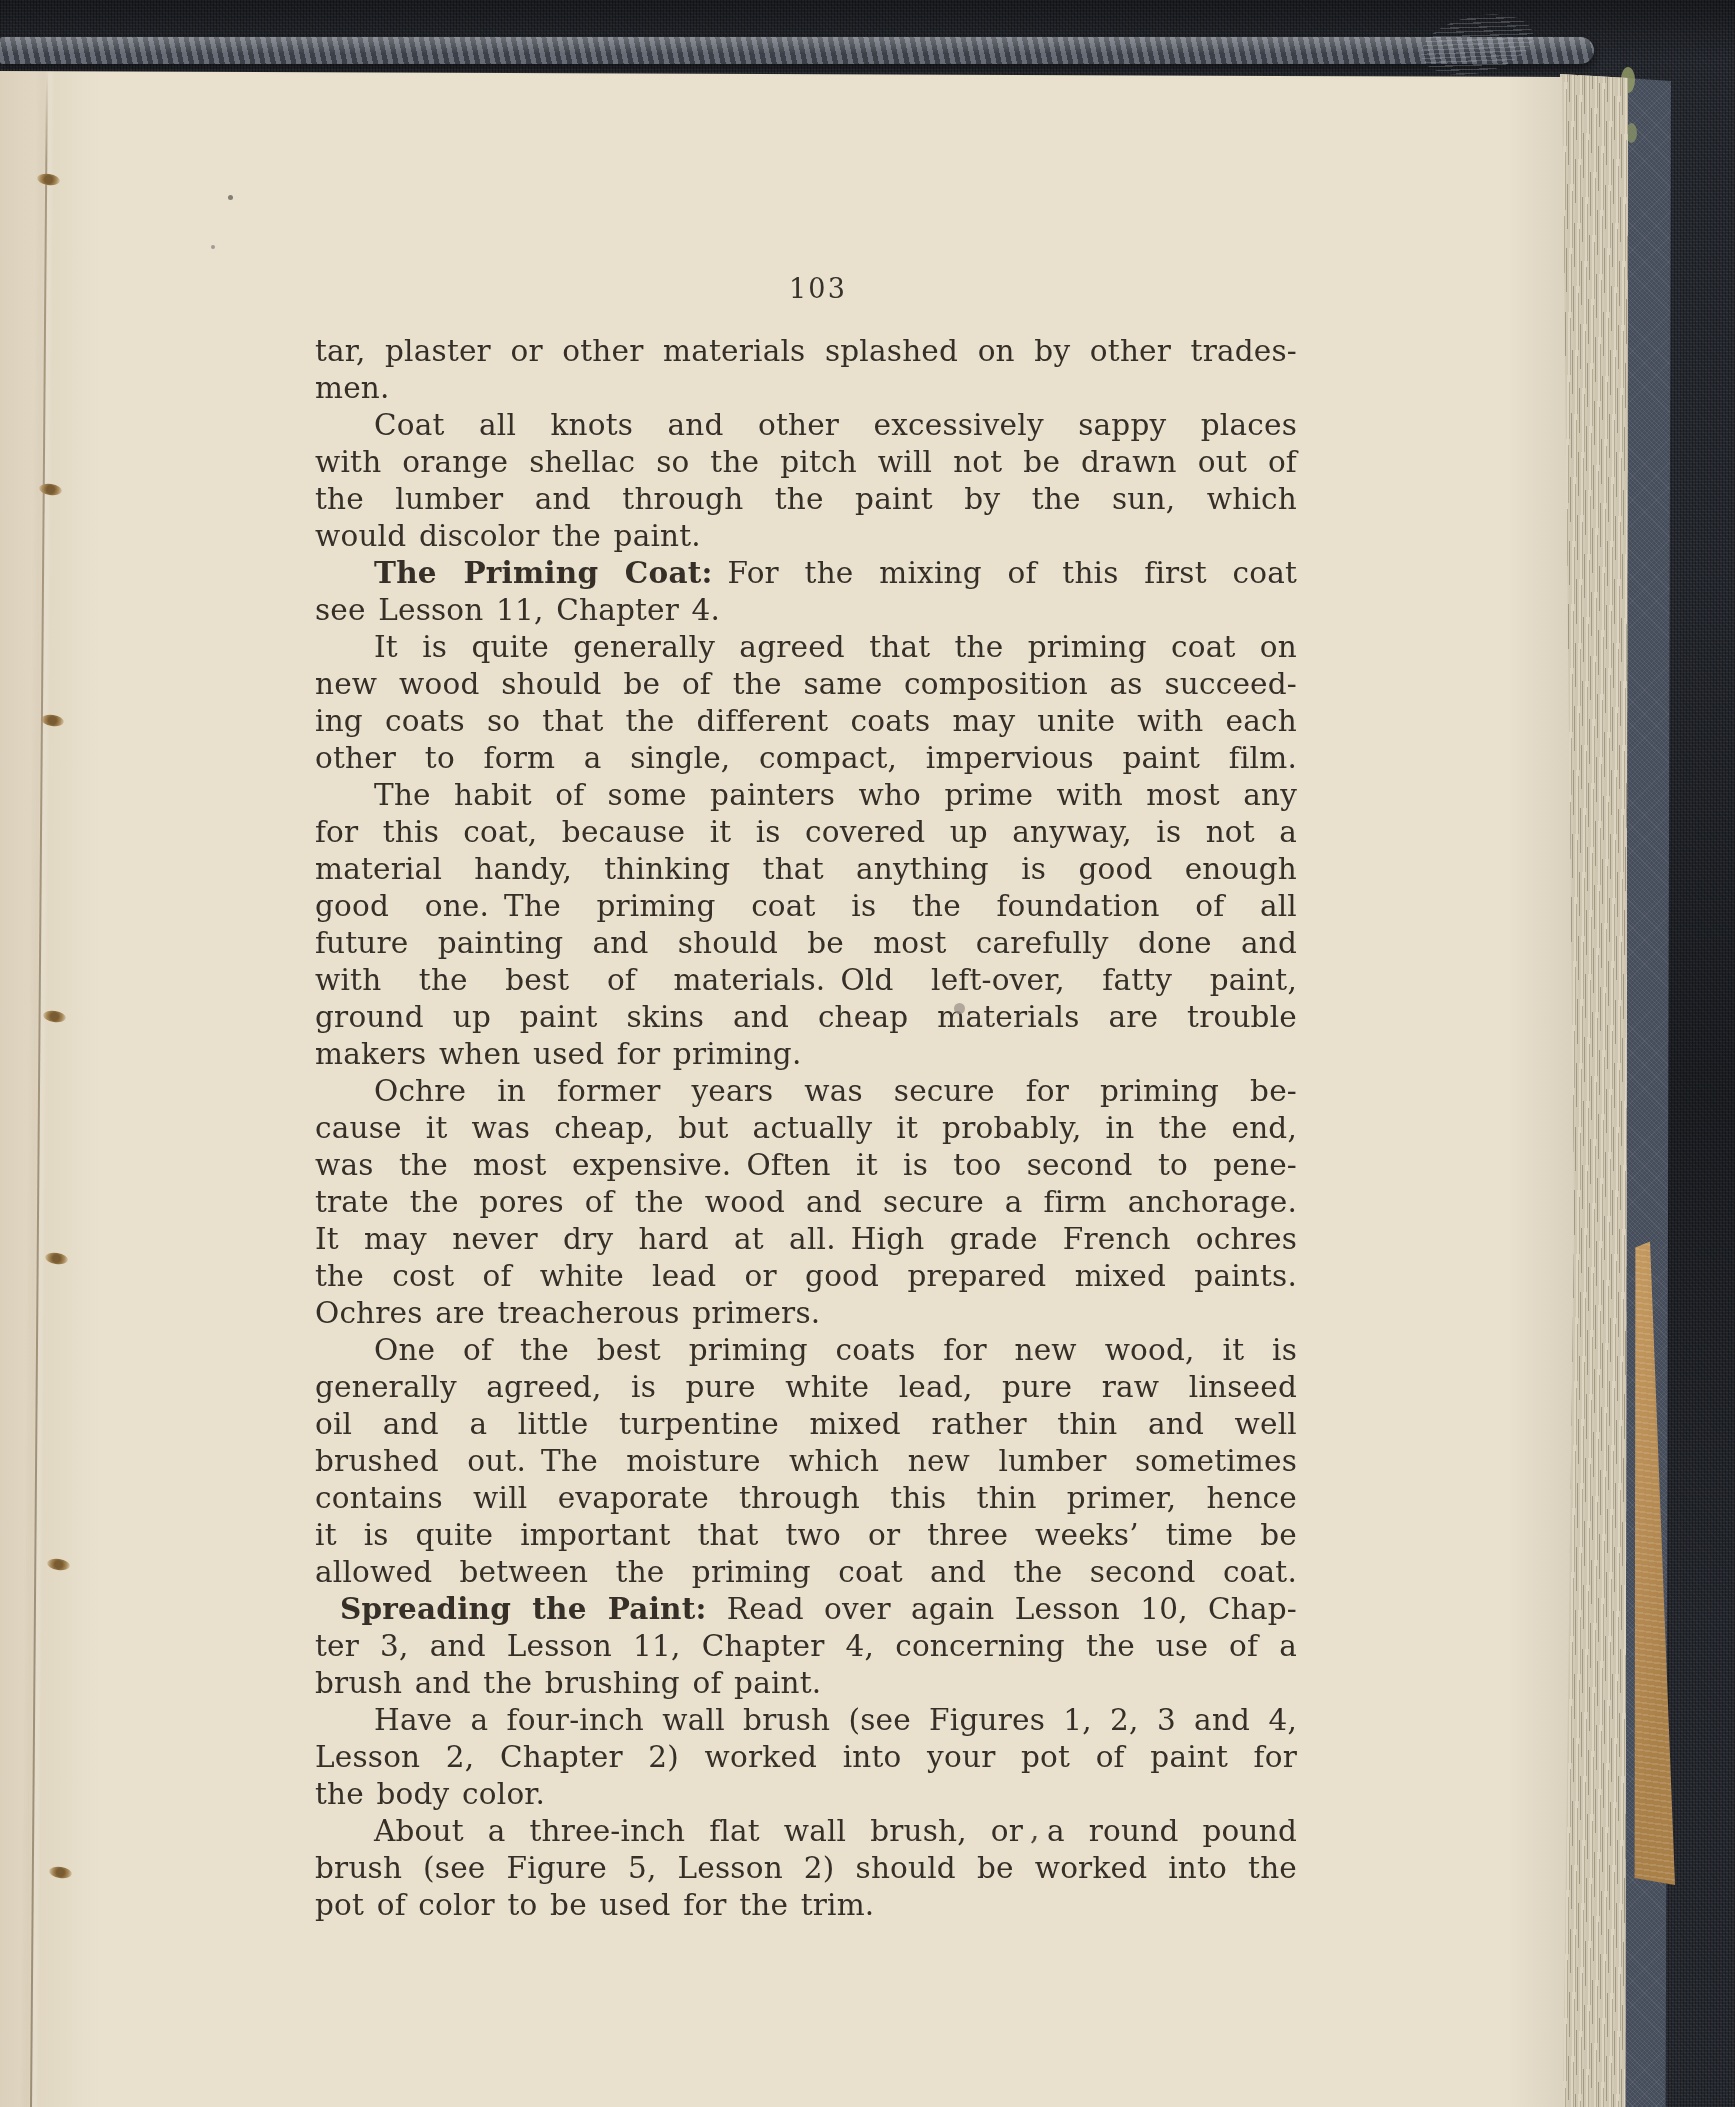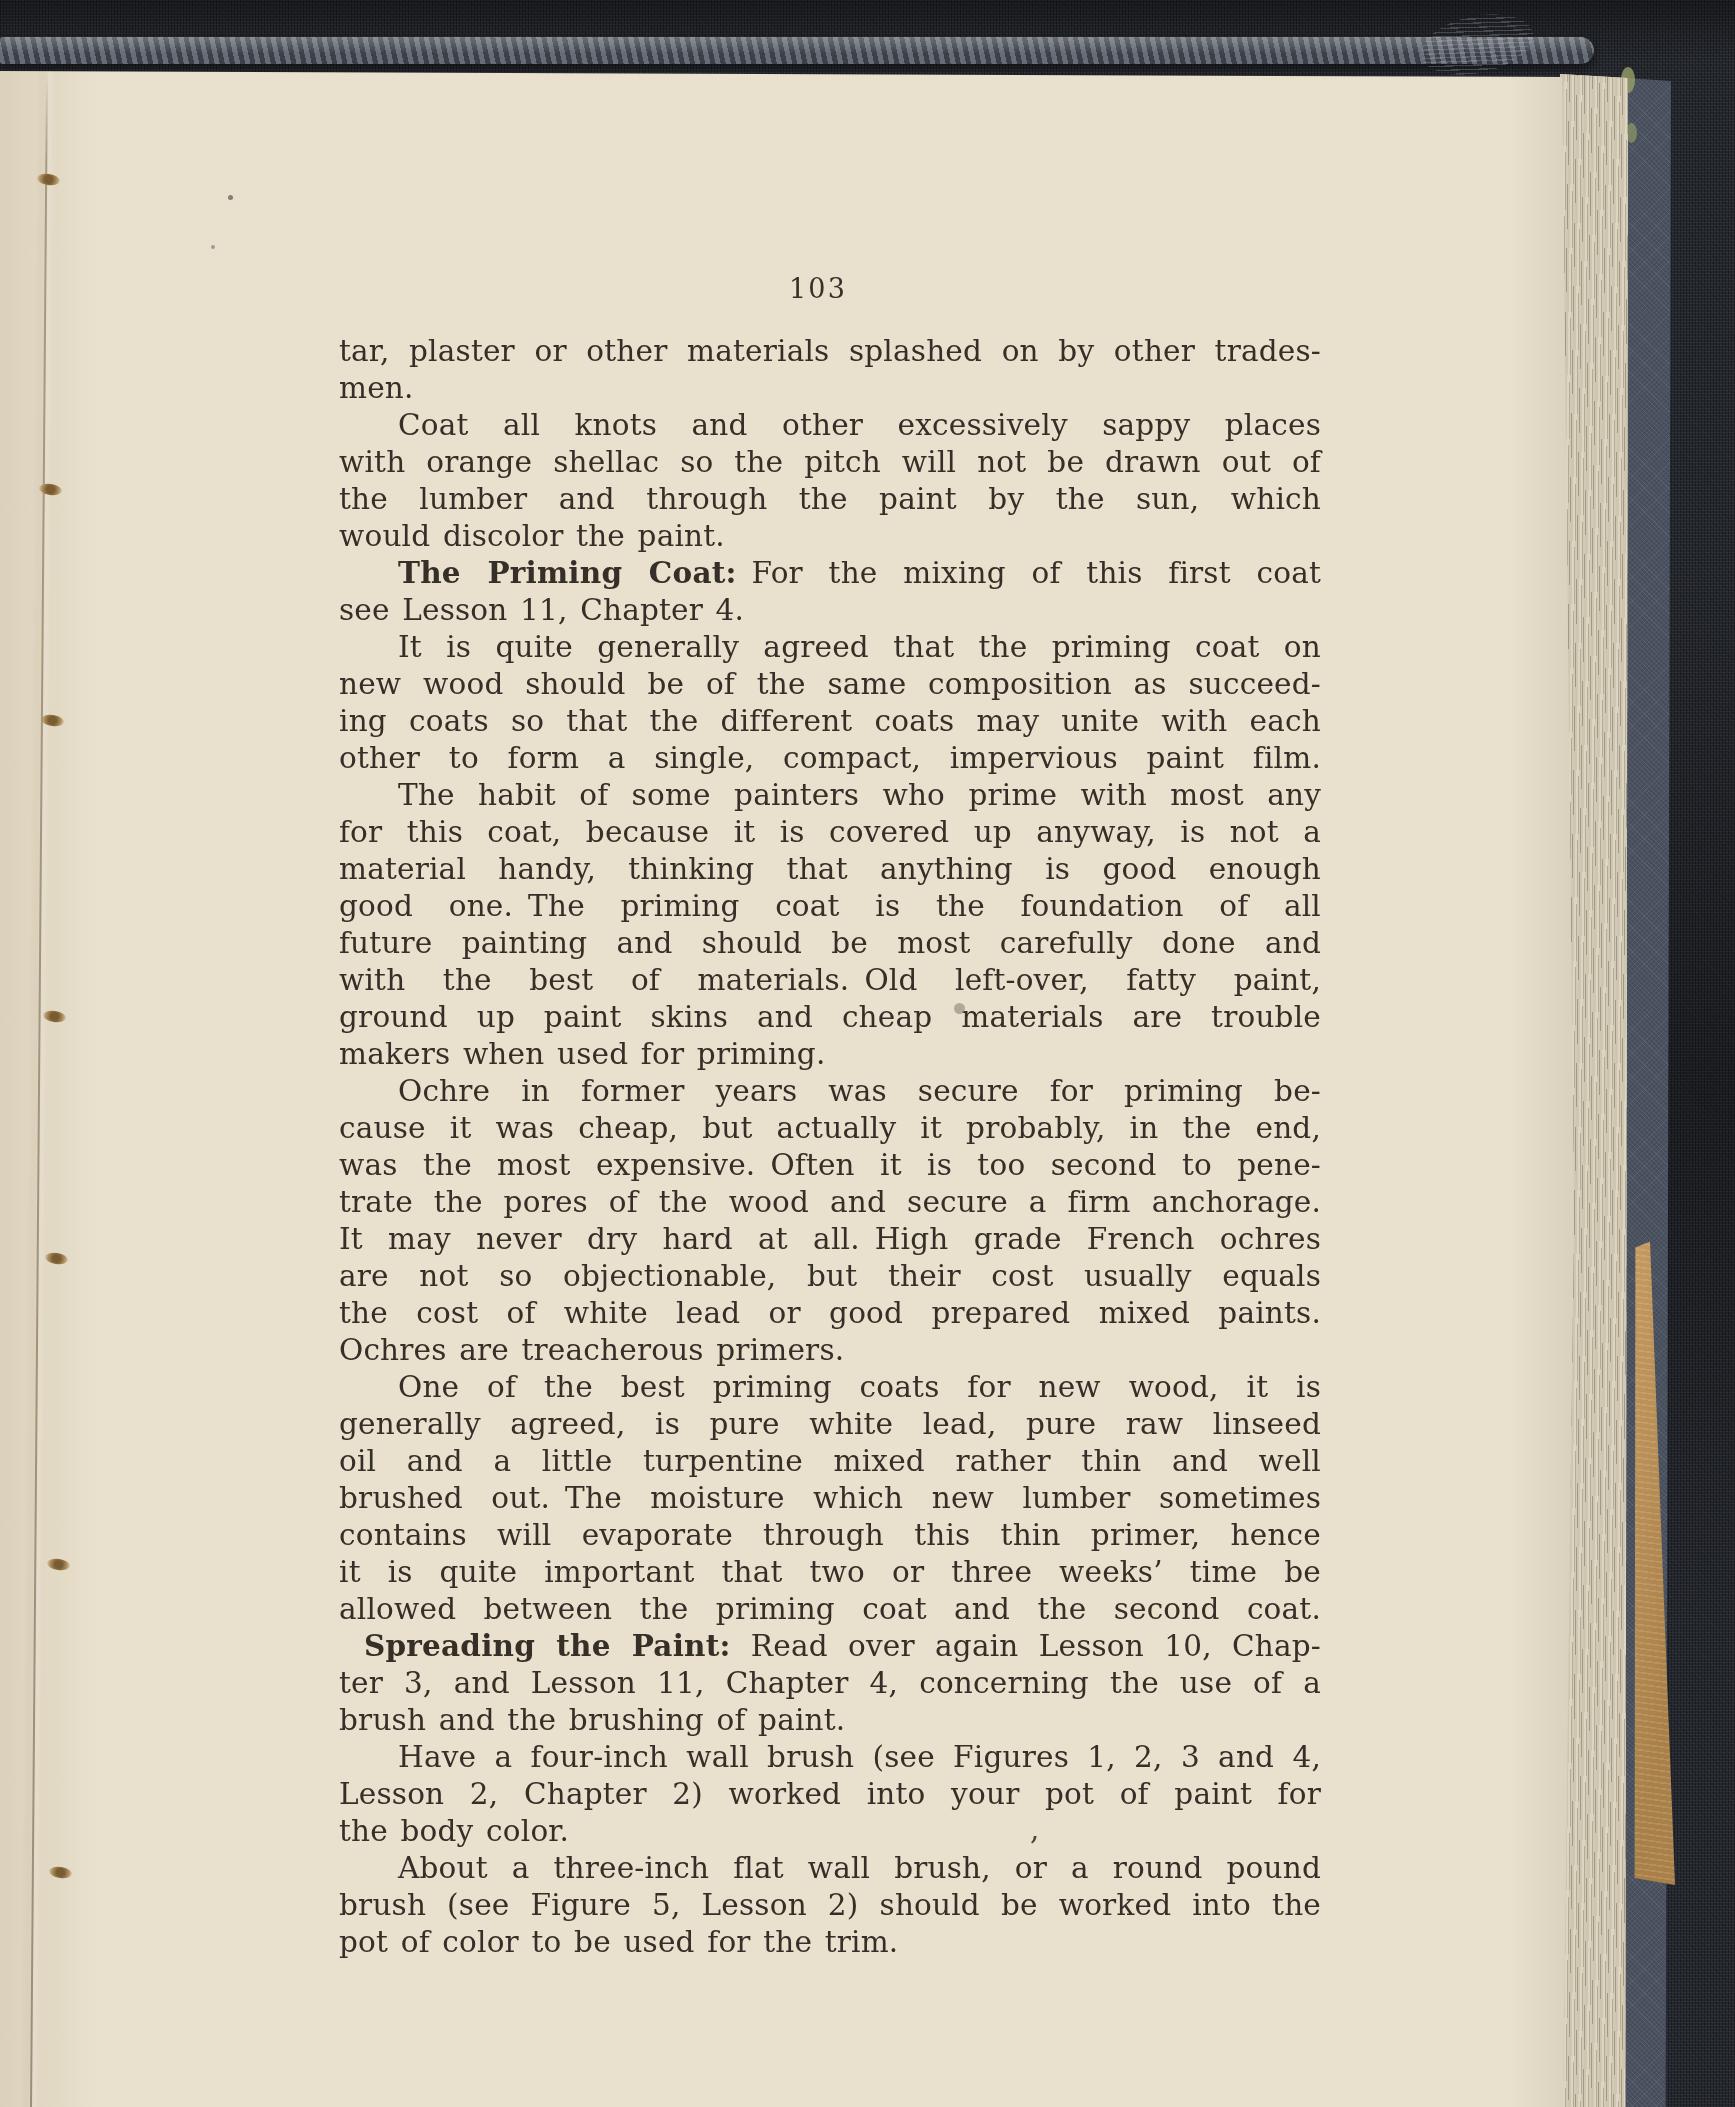--- a/index.html
+++ b/index.html
@@ -88,21 +88,21 @@
   .stitch{
     position:absolute;width:23px;height:11px;border-radius:50%;
     background:radial-gradient(circle at 50% 50%, #7a5c32 0 30%, #a98a5a 62%, rgba(169,138,90,0) 100%);
     transform:rotate(8deg);
   }
   
   .pagenum{
     position:absolute;left:327px;top:273px;width:982px;
     text-align:center;font-size:27px;letter-spacing:2.1px;color:#36312a;
   }
-  .textblock{position:absolute;left:339px;top:332px;width:982px;color:#352f28;}
+  .textblock{position:absolute;left:315px;top:332px;width:982px;color:#352f28;}
   .ln{
     height:37px;line-height:37px;font-size:29.5px;letter-spacing:0.2px;word-spacing:3px;
     text-align:justify;text-align-last:justify;white-space:normal;
   }
   .ln.end{text-align-last:left;}
   .ln.ind{text-indent:59px;}
   .ln.ind-sm{text-indent:25px;}
   .b{font-weight:bold;}
   
   .speck{position:absolute;border-radius:50%;}
@@ -160,21 +160,20 @@
     <div class="ln"><span class="b"></span><span>good one. The priming coat is the foundation of all</span></div>
     <div class="ln"><span class="b"></span><span>future painting and should be most carefully done and</span></div>
     <div class="ln"><span class="b"></span><span>with the best of materials. Old left-over, fatty paint,</span></div>
     <div class="ln"><span class="b"></span><span>ground up paint skins and cheap materials are trouble</span></div>
     <div class="ln end"><span class="b"></span><span>makers when used for priming.</span></div>
     <div class="ln ind"><span class="b"></span><span>Ochre in former years was secure for priming be-</span></div>
     <div class="ln"><span class="b"></span><span>cause it was cheap, but actually it probably, in the end,</span></div>
     <div class="ln"><span class="b"></span><span>was the most expensive. Often it is too second to pene-</span></div>
     <div class="ln"><span class="b"></span><span>trate the pores of the wood and secure a firm anchorage.</span></div>
     <div class="ln"><span class="b"></span><span>It may never dry hard at all. High grade French ochres</span></div>
-    <div class="ln"><span class="b"></span><span>are not so objectionable, but their cost usually equals</span></div>
     <div class="ln"><span class="b"></span><span>the cost of white lead or good prepared mixed paints.</span></div>
     <div class="ln end"><span class="b"></span><span>Ochres are treacherous primers.</span></div>
     <div class="ln ind"><span class="b"></span><span>One of the best priming coats for new wood, it is</span></div>
     <div class="ln"><span class="b"></span><span>generally agreed, is pure white lead, pure raw linseed</span></div>
     <div class="ln"><span class="b"></span><span>oil and a little turpentine mixed rather thin and well</span></div>
     <div class="ln"><span class="b"></span><span>brushed out. The moisture which new lumber sometimes</span></div>
     <div class="ln"><span class="b"></span><span>contains will evaporate through this thin primer, hence</span></div>
     <div class="ln"><span class="b"></span><span>it is quite important that two or three weeks’ time be</span></div>
     <div class="ln"><span class="b"></span><span>allowed between the priming coat and the second coat.</span></div>
     <div class="ln ind-sm"><span class="b">Spreading the Paint:</span><span> Read over again Lesson 10, Chap-</span></div>

